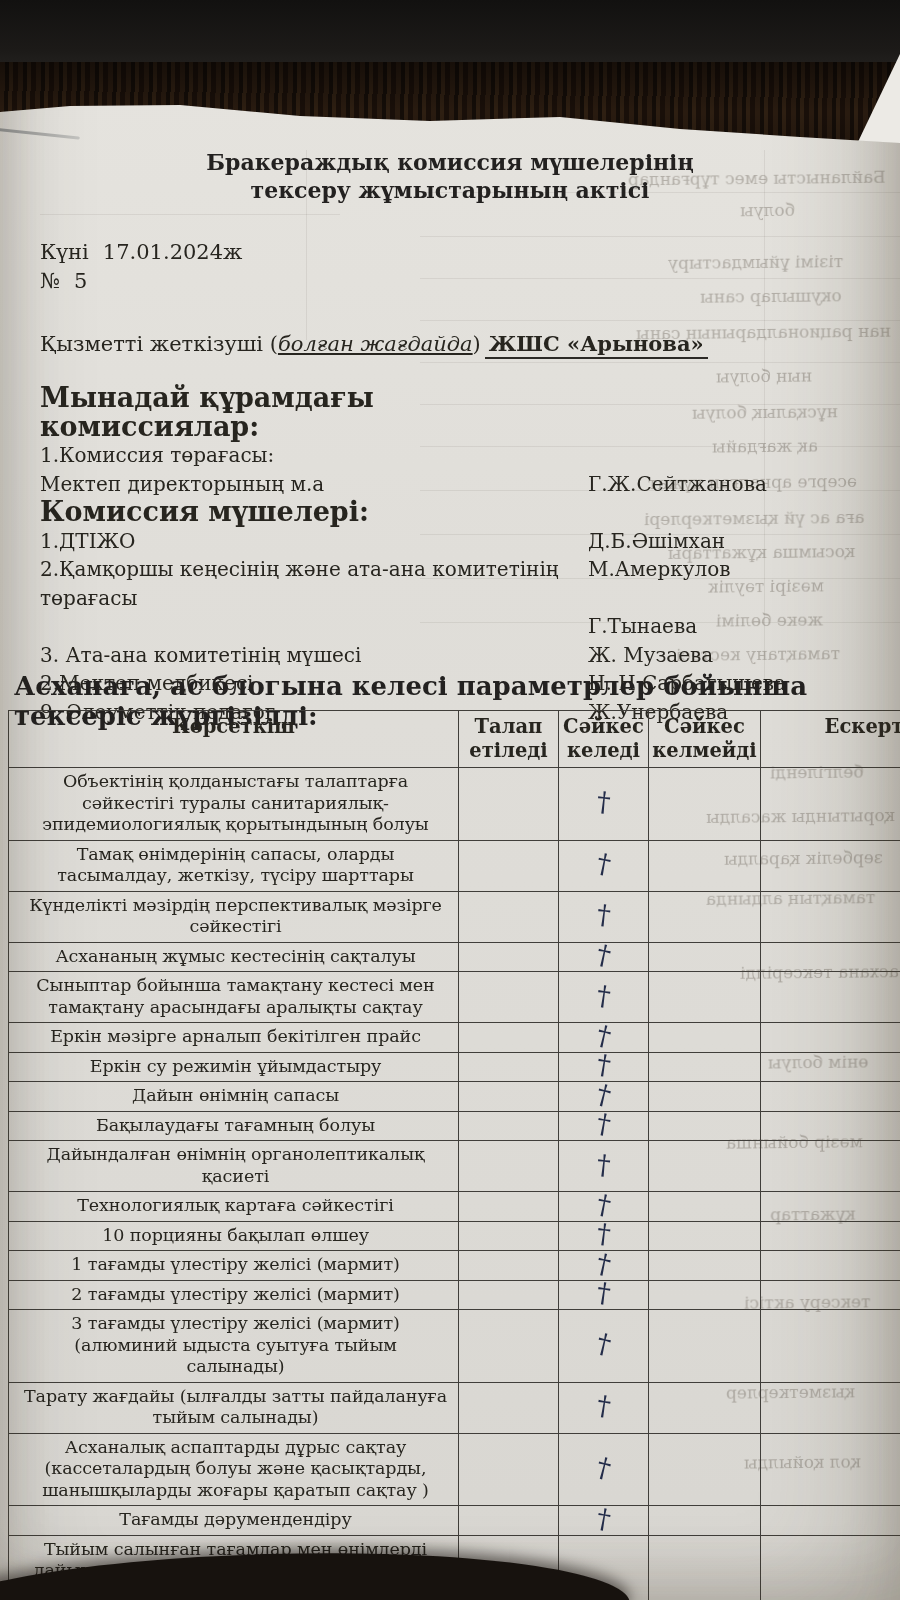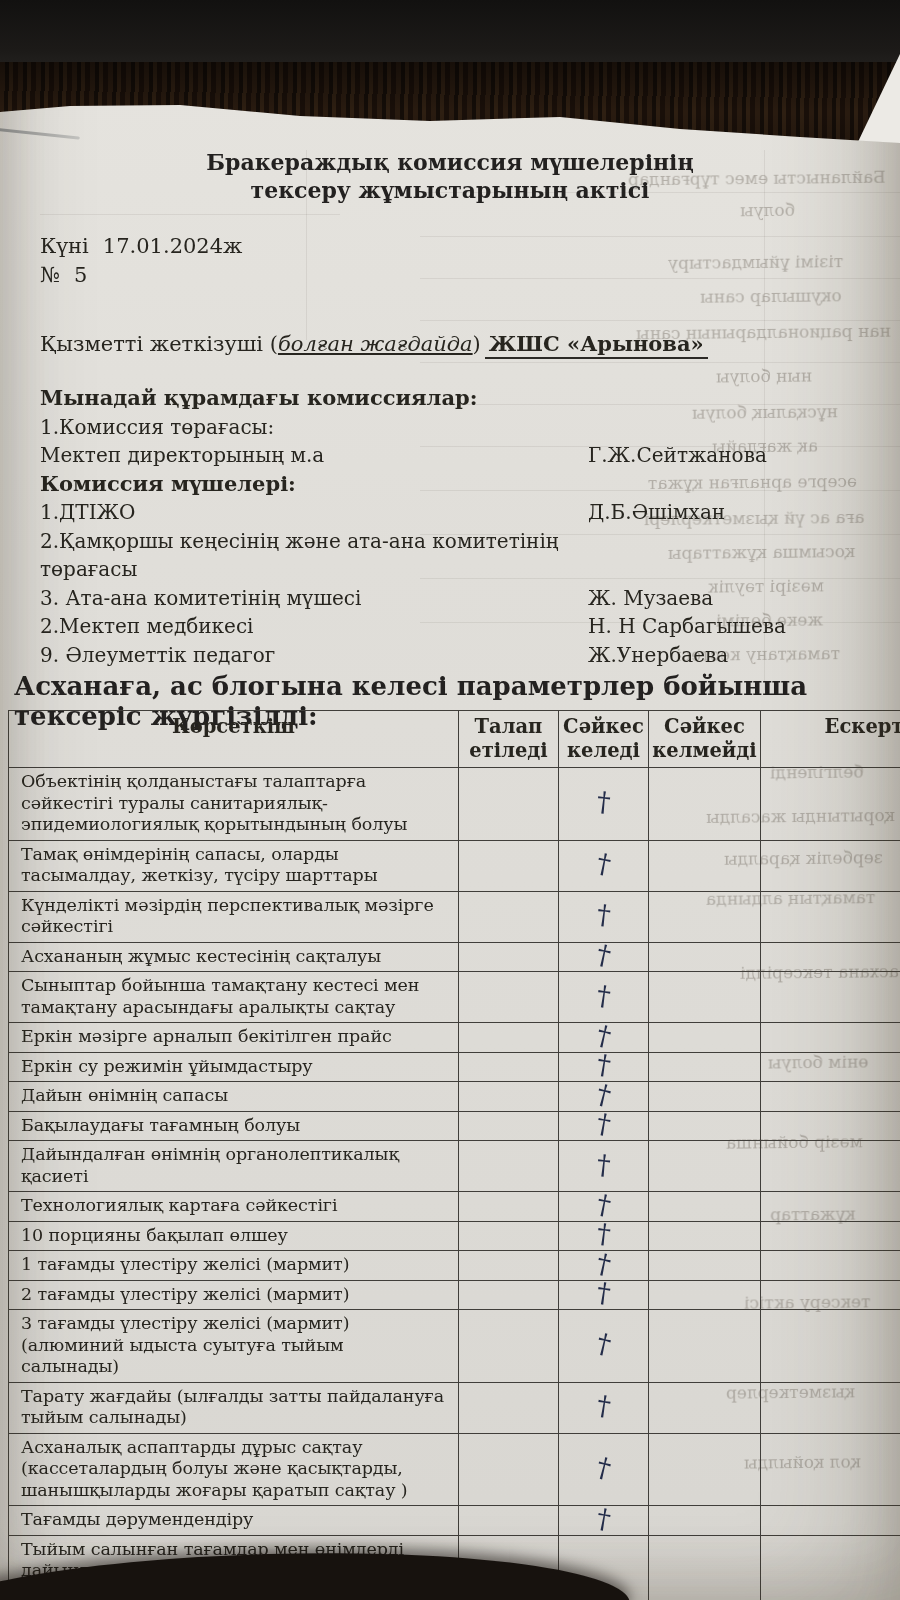--- a/index.html
+++ b/index.html
@@ -37,43 +37,43 @@
   .staple{position:absolute;top:132px;left:-8px;width:88px;height:3px;border-radius:2px;
           background:linear-gradient(90deg,#7d7d7b,#c2c2bf);transform:rotate(6deg);}
 
   .bottom-dark{position:absolute;left:-90px;bottom:-72px;width:720px;height:118px;
                background:#17120e;border-radius:50%;transform:rotate(-1.6deg);
                box-shadow:0 -6px 14px rgba(23,18,14,.55);}
 
   
   .doc-title{position:absolute;top:148px;left:0;width:900px;text-align:center;
              font-weight:bold;font-size:22px;line-height:28px;color:#232120;}
-  .meta{position:absolute;top:232px;left:40px;font-size:21px;line-height:29px;color:#27251f;}
+  .meta{position:absolute;top:238px;left:40px;font-size:21px;line-height:29px;color:#27251f;}
   .meta .val{margin-left:14px;}
   .org-underline{margin-left:24px;padding:0 26px 1px 26px;border-bottom:2px solid #33312d;}
   .provider{position:absolute;top:331px;left:40px;font-size:21px;color:#27251f;}
   .provider .it{font-style:italic;text-decoration:underline;}
   .provider .prov-val{font-weight:bold;border-bottom:2px solid #2c2a26;padding:0 4px 1px 4px;margin-left:4px;}
 
   .commission{position:absolute;top:384px;left:40px;width:820px;font-size:20px;line-height:28.5px;color:#27251f;}
   .c-row{display:flex;}
-  .c-row.bold{font-weight:bold;font-size:21px;}
+  .c-row.bold{font-weight:bold;font-size:27px;}
   .c-label{width:548px;flex:0 0 548px;}
   .c-name{flex:1;}
 
   .section-title{position:absolute;top:671px;left:14px;font-size:26px;font-weight:bold;color:#232120;}
 
   table.insp{position:absolute;top:710px;left:8px;width:952px;border-collapse:collapse;
              table-layout:fixed;color:#27251f;}
   .insp th,.insp td{border:1.6px solid #403e3a;vertical-align:top;}
   .insp thead th{font-weight:bold;font-size:19.5px;line-height:24px;padding:4px 2px;
                  text-align:center;white-space:pre-line;}
   .insp thead th.note-h{text-align:right;padding-right:44px;vertical-align:top;}
   .insp td.ind{font-size:17.5px;line-height:21.5px;padding:3px 8px 4px 12px;white-space:pre-line;
-               letter-spacing:-.1px;}
+               letter-spacing:-.1px;text-align:center;}
   .insp td.mk{text-align:center;vertical-align:middle;padding:0;}
   .mark{display:inline-block;font-size:27px;color:#232c49;line-height:20px;
         font-family:"DejaVu Serif",serif;}
 </style>
 </head>
 <body>
 
 <div class="photo">
 
   <div class="top-black"></div>
@@ -159,23 +159,25 @@
         <div class="c-row bold">
           <span class="c-label">Комиссия мүшелері:</span>
           <span class="c-name"></span>
         </div>
         <div class="c-row">
           <span class="c-label">1.ДТІЖО</span>
           <span class="c-name">Д.Б.Әшімхан</span>
         </div>
         <div class="c-row">
           <span class="c-label">2.Қамқоршы кеңесінің және ата-ана комитетінің төрағасы</span>
+          <span class="c-name">М.Амеркулов</span>
         </div>
         <div class="c-row">
           <span class="c-label"></span>
+          <span class="c-name">Г.Тынаева</span>
         </div>
         <div class="c-row">
           <span class="c-label">3. Ата-ана комитетінің мүшесі</span>
           <span class="c-name">Ж. Музаева</span>
         </div>
         <div class="c-row">
           <span class="c-label">2.Мектеп медбикесі</span>
           <span class="c-name">Н. Н Сарбагышева</span>
         </div>
         <div class="c-row">

